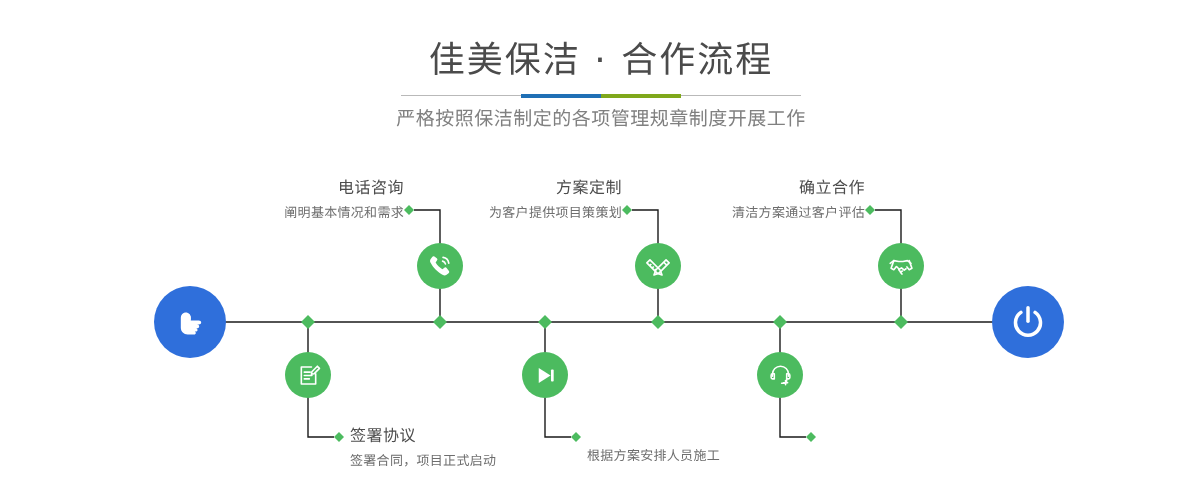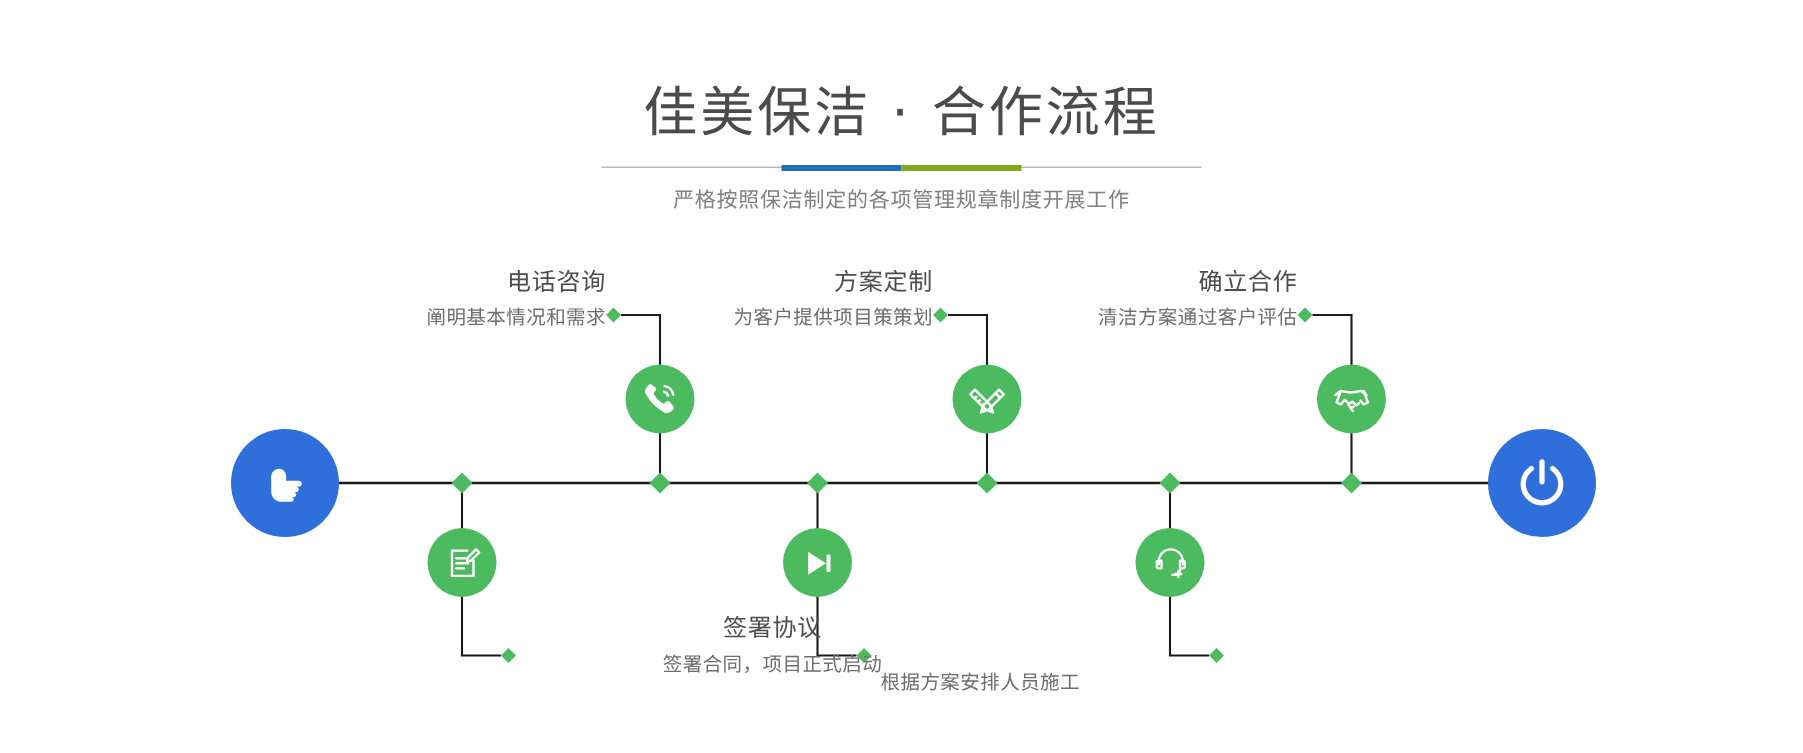--- a/index.html
+++ b/index.html
@@ -16,21 +16,21 @@
     width: 1202px;
     height: 502px;
     background: #ffffff;
     overflow: hidden;
   }
 
   
   #header {
     position: absolute;
     left: 0;
-    top: 16px;
+    top: 0;
     width: 1202px;
     height: 145px;
   }
   #page-title {
     position: absolute;
     left: 0;
     top: 38px;
     width: 1202px;
     text-align: center;
     font-size: 36px;
@@ -68,21 +68,21 @@
     top: 0;
     width: 80px;
     height: 4px;
   }
   #page-subtitle {
     position: absolute;
     left: 0;
     top: 107px;
     width: 1202px;
     text-align: center;
-    font-size: 14px;
+    font-size: 19px;
     line-height: 22px;
     color: #808080;
     letter-spacing: 0.5px;
     white-space: nowrap;
   }
 
   
   #flow {
     position: absolute;
     left: 0;
@@ -281,21 +281,21 @@
     <div class="label-block label-top" style="left:302px; top:33px; width:320px;">
       <div class="label-title" style="color: rgb(77, 77, 77);">方案定制</div>
       <div class="label-desc" style="color: rgb(110, 110, 110);">为客户提供项目策策划</div>
     </div>
 
     <div class="label-block label-top" style="left:545px; top:33px; width:320px;">
       <div class="label-title" style="color: rgb(77, 77, 77);">确立合作</div>
       <div class="label-desc" style="color: rgb(110, 110, 110);">清洁方案通过客户评估</div>
     </div>
 
-    <div class="label-block label-bottom" style="left:350px; top:264px; width:330px;text-align:center;">
+    <div class="label-block label-bottom" style="left:350px; top:281px; width:330px;">
       <div class="label-title" style="color: rgb(77, 77, 77);">签署协议</div>
       <div class="label-desc" style="color: rgb(110, 110, 110);">签署合同，项目正式启动</div>
     </div>
 
     <div class="label-block label-bottom" style="left:587px; top:281px; width:330px;">
       <div class="label-desc" style="color: rgb(110, 110, 110); margin-top: 20px;">根据方案安排人员施工</div>
     </div>
 
 
   </div>

